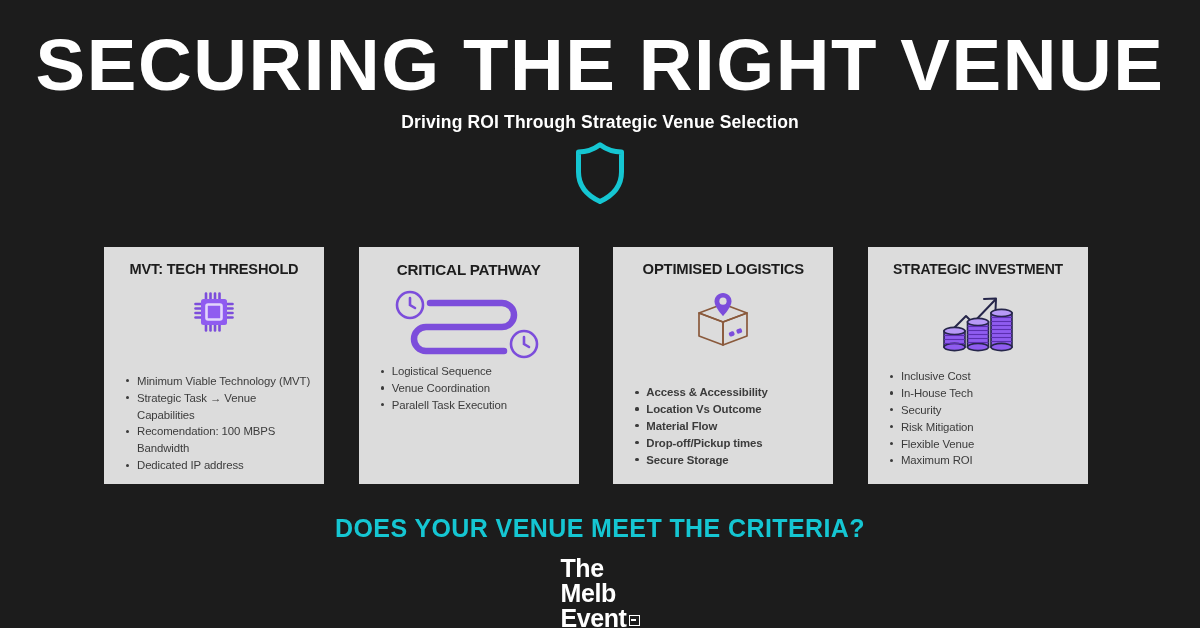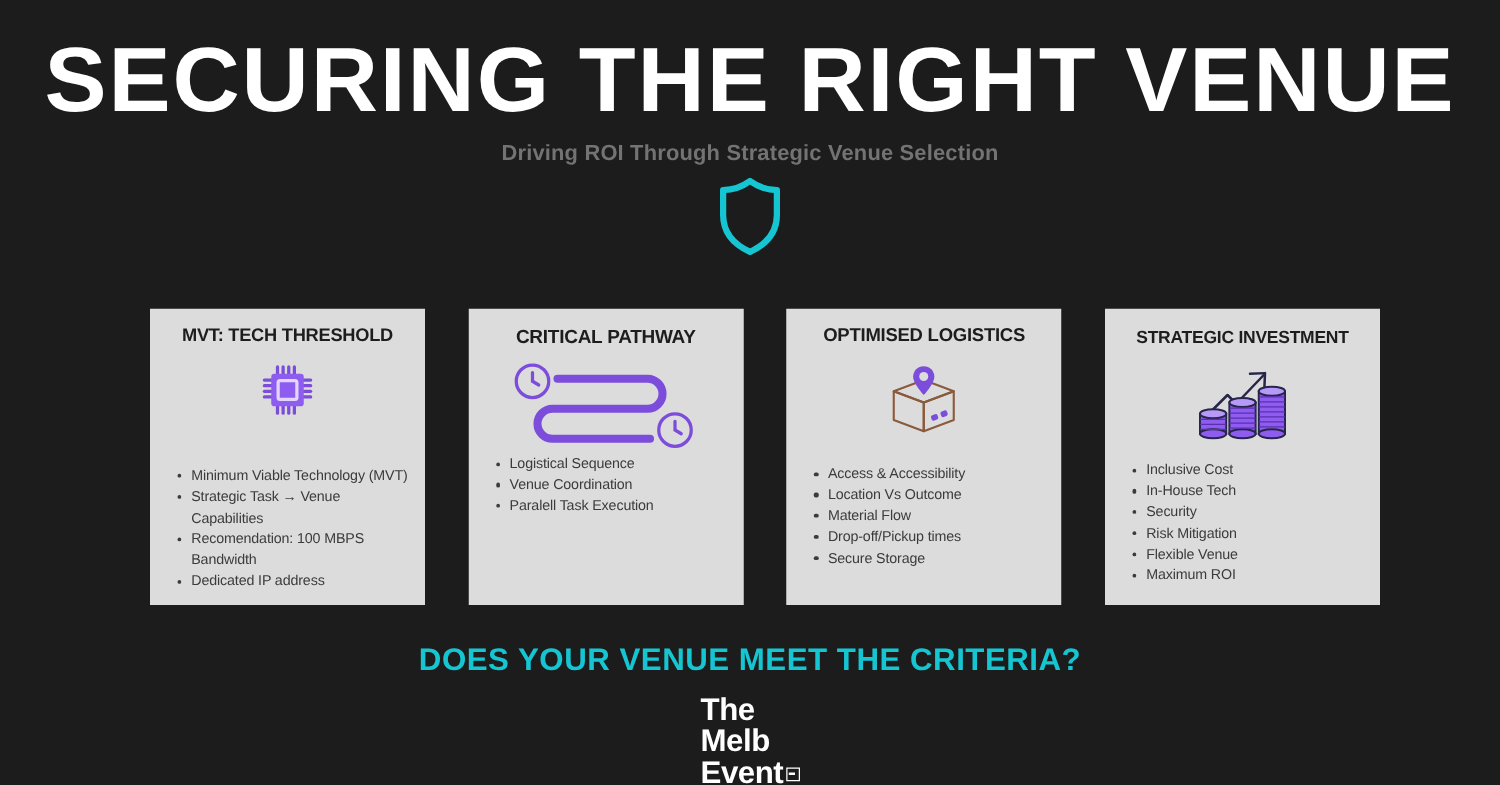--- a/index.html
+++ b/index.html
@@ -17,34 +17,34 @@
     color:#ffffff;
     font-family:"Liberation Sans", sans-serif;
     font-weight:700;
     font-size:73px;
     line-height:0.96;
     letter-spacing:1.5px;
     transform:scaleX(1.02);
     white-space:nowrap;
   }
   #subtitle {
-    color:#737373;
+    color:#ffffff;
     font-weight:700;
     font-size:17.5px;
     letter-spacing:0.15px;
     margin-top:12px;
   }
 
   
   #shield-wrap { width:100%; display:flex; justify-content:center; margin-top:9px; }
 
   
   #cards {
     position:absolute;
-    left:120px; top:247px;
+    left:104px; top:247px;
     width:984px; height:278px;
     display:flex; justify-content:space-between;
   }
   .card {
     width:220px; height:237px;
     background:#dcdcdc;
     padding:14px 9px 10px 9px;
     display:flex; flex-direction:column;
     position:relative;
   }
@@ -79,21 +79,21 @@
     content:"";
     position:absolute;
     left:1px; top:6.5px;
     width:3.2px; height:3.2px;
     border-radius:50%;
     background:#3b3b3b;
   }
   
   .card.c1 .card-list { margin-top:32px; }
   .card.c2 .card-list { margin-top:1px; }
-  .card.c3 .card-list { margin-top:10px; }
+  .card.c3 .card-list { margin-top:23px;font-weight:bold; }
   .card.c4 .card-list { margin-top:7px; }
   .card.c1 .card-title { font-size:14.6px; }
   .card.c3 .card-title { font-size:14.8px; }
   .card.c4 .card-title { font-size:14px; }
 
   
   #footer { position:absolute; left:0; top:514px; width:100%; text-align:center; }
   #cta {
     color:#15c6d2;
     font-weight:700;

